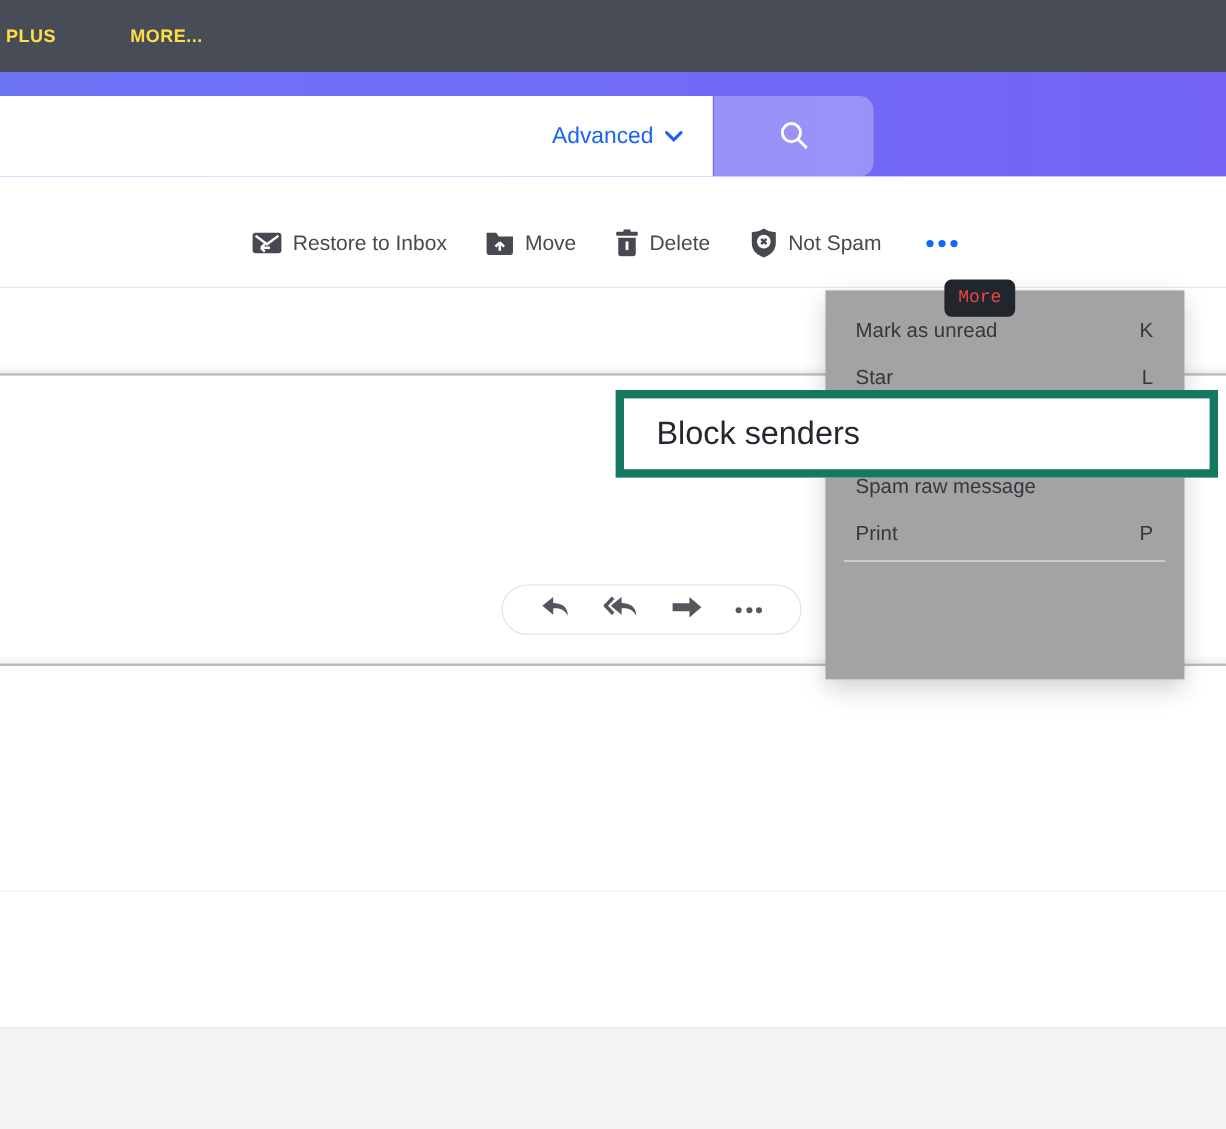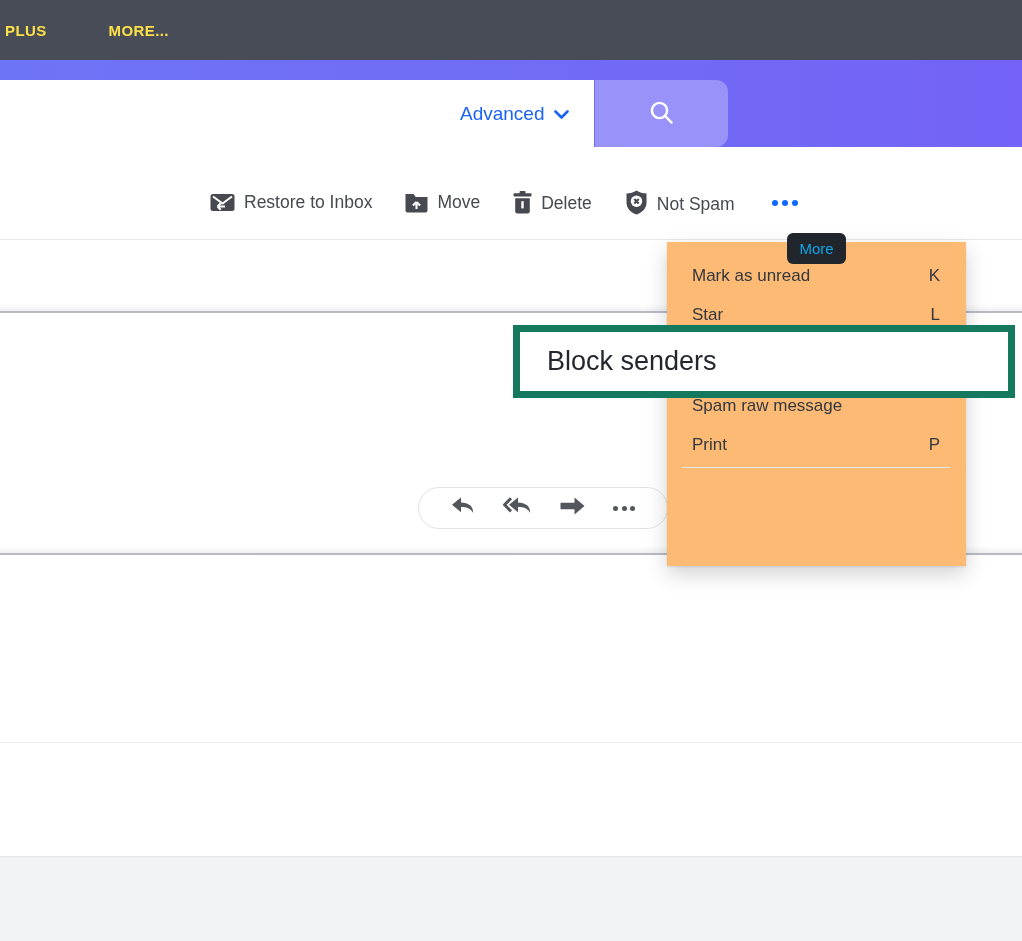--- a/index.html
+++ b/index.html
@@ -56,21 +56,21 @@
   .toolbar {
     left:0; top:166px; width:1022px; height:74px;
     border-bottom:1px solid #e9e9ed;
     display:flex; align-items:center;
     z-index:1;
   }
   .toolbar-inner {
     margin-left:210px; display:flex; align-items:center; gap:33px;
   }
   .tb-item {
-    display:flex; align-items:flex-end; gap:9px;
+    display:flex; align-items:center; gap:9px;
     font-size:17.5px; color:#46494f; cursor:pointer; white-space:nowrap;
   }
   .tb-item svg { display:block; }
   .dots-blue { display:flex; gap:4px; align-items:center; cursor:pointer; padding:6px 4px; }
   .dots-blue i { width:6px; height:6px; border-radius:50%; background:#0f69ff; display:block; }
 
   
   .shadow-line { left:0; width:1022px; height:7px; z-index:1;
     background:linear-gradient(to bottom, rgba(40,45,60,0) 0%, rgba(40,45,60,0.07) 100%); }
   .hard-line  { left:0; width:1022px; height:2px; background:#b7bbc3; z-index:1; }
@@ -86,39 +86,39 @@
     background:#ffffff; border:1px solid #e2e3e8; border-radius:21px;
     display:flex; align-items:center; justify-content:space-around;
     padding:0 18px; z-index:2;
   }
   .pill-btn { display:flex; align-items:center; justify-content:center; cursor:pointer; color:#53565c; }
   .dots-dark { display:flex; gap:3.5px; align-items:center; }
   .dots-dark i { width:5px; height:5px; border-radius:50%; background:#53565c; display:block; }
 
   
   .menu {
-    left:667px; top:242px; width:299px; height:324px;
-    background:#fdba74; z-index:5;
+    left:688px; top:242px; width:299px; height:324px;
+    background:#a3a3a3; z-index:5;
     box-shadow:0 1px 2px rgba(0,0,0,0.10), 0 8px 20px rgba(0,0,0,0.18);
     padding:14px 26px 11px 25px;
   }
   .menu-row {
     height:39px; display:flex; align-items:center; justify-content:space-between;
     font-size:17px; color:#33383e; cursor:pointer;
   }
   .menu-row.tall { height:52px; }
   .menu-shortcut { color:#33383e; font-size:17px; }
   .menu-divider { height:1px; background:#e4e6e9; margin:3px -10px 8px -10px; }
 
   
   .tooltip {
     left:787px; top:233px; min-width:59px; height:31px;
-    background:#20262c; color:#0ea5e9; border-radius:6px;
+    background:#20262c; color:#ef4444; border-radius:6px;
     display:flex; align-items:center; justify-content:center;
-    font-size:15px; padding:0 10px; z-index:6;
+    font-size:15px; padding:0 10px; z-index:6;font-family:Liberation Mono, monospace;
   }
 
   
   .annotation {
     left:513px; top:325px; width:502px; height:73px;
     background:#ffffff; border:7px solid #14795f;
     display:flex; align-items:center; z-index:7;
     padding-left:27px;
   }
   .annotation-label { font-size:27px; color:#23272e; }

